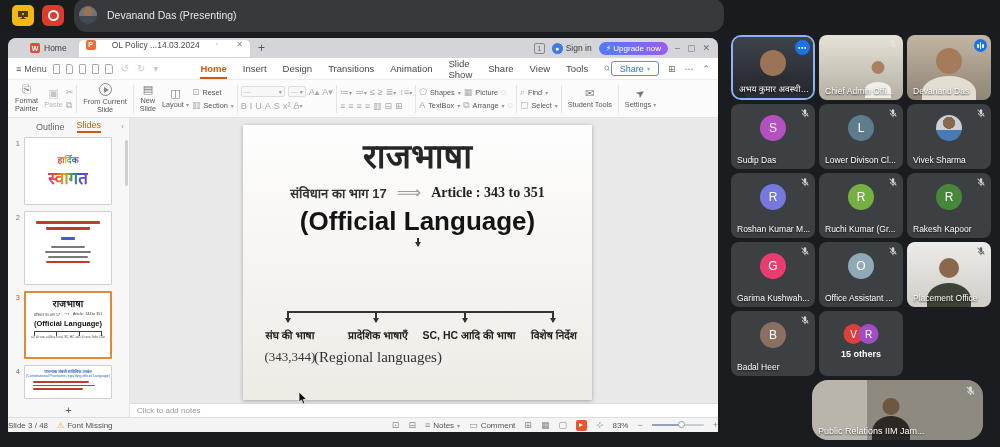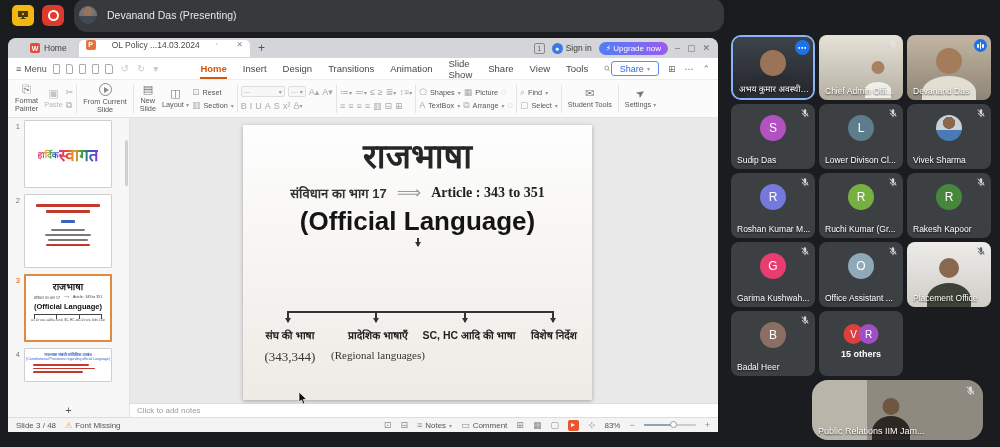--- a/index.html
+++ b/index.html
@@ -81,26 +81,26 @@
   .s-part{font-size:13px;font-weight:700;color:#333}
   .s-arrow{font-size:17px;color:#9a9a9a;line-height:10px}
   .s-art{font-size:14px;font-weight:700;color:#222;font-family:"Liberation Serif",serif}
   .s-sub{text-align:center;font-size:26px;font-weight:700;color:#141414;margin-top:4px}
   .s-drop{width:2px;height:8px;background:#333;margin:1px auto 0;position:relative}
   .s-drop::after,.stub::after{content:"";position:absolute;left:50%;transform:translateX(-50%);bottom:-4px;border:3px solid transparent;border-top:5px solid #333}
   .s-tree{position:absolute;left:44px;right:38px;top:186px;border-top:2px solid #333;height:12px}
   .stub{position:absolute;top:0;width:2px;height:9px;background:#333;transform:translateX(-50%)}
   .br{position:absolute;text-align:center;transform:translateX(-50%);white-space:nowrap}
   .br-l1{font-size:10.5px;color:#222;font-weight:600}
-  .br-l2{font-size:11px;color:#333;font-family:"Liberation Serif",serif;margin-top:7px}
+  .br-l2{font-size:15px;color:#333;font-family:"Liberation Serif",serif;margin-top:7px}
   .br-l2.tiny{font-size:13px}
   .cursor{position:absolute;left:168px;top:274px}
   
   .notesbar{height:14px;background:#fff;border-top:1px solid #e0e0e0;display:flex;align-items:center;padding-left:7px;font-size:8px;color:#9a9a9a;flex:none}
-  .statusbar{height:15px;background:#f4f4f5;border-top:1px solid #ddd;display:flex;align-items:center;font-size:8px;color:#555;padding:0 8px;gap:9px;flex:none}
+  .statusbar{height:15px;background:#f4f4f5;border-top:1px solid #ddd;display:flex;align-items:center;font-size:8px;color:#555;padding:0 0;gap:9px;flex:none}
   .warn{color:#e8a33d;font-size:8px}
   .sb-ic{color:#8a8a8a;font-size:9px}
   .sb-play{width:11px;height:11px;border-radius:2px;background:#e8552f;display:flex;align-items:center;justify-content:center}
   .sb-play::after{content:"";border:2.5px solid transparent;border-left:4px solid #fff;margin-left:2px}
   .slider{width:52px;height:2px;background:#c9cdd4;border-radius:1px;position:relative}
   .slider .fill{position:absolute;left:0;top:0;height:2px;width:28px;background:#8fa3c0}
   .knob{position:absolute;left:26px;top:-3px;width:7px;height:7px;border-radius:50%;background:#fff;border:1px solid #999}
   
   .pgrid{position:absolute;left:731px;top:35px;width:260px;display:flex;flex-wrap:wrap;gap:4px}
   .tile{width:84px;height:65px;border-radius:8px;background:#3c4043;position:relative;overflow:hidden;flex:none}
@@ -340,24 +340,29 @@
     <div class="vsep"></div>
     <div class="rb-col">
       <span class="rb-big" style="transform:rotate(-35deg)">➤</span>
       <span class="rb-lbl"><span>Settings</span> <span class="dd">▾</span></span>
     </div>
   </div>
 
   <div class="main">
 
     <div class="panel">
+      <div class="panel-head">
+        <span class="ptab">Outline</span>
+        <span class="ptab active">Slides</span>
+        <span class="pcollapse">‹</span>
+      </div>
       <div class="thumbs">
         <div class="trow">
           <span class="tnum">1</span>
-          <div class="thumb" style="height:68px;display:flex;flex-direction:row;align-items:center;justify-content:center">
+          <div class="thumb" style="height:68px;display:flex;flex-direction:column;align-items:center;justify-content:center">
             <span class="rainbow" style="font-size:9px">हार्दिक</span>
             <span class="rainbow" style="font-size:17px">स्वागत</span>
           </div>
         </div>
         <div class="trow">
           <span class="tnum">2</span>
           <div class="thumb" style="height:74px;padding-top:9px;display:flex;flex-direction:column;align-items:center;gap:3px">
             <span class="bar" style="width:64px;height:3px;background:#c23a2e"></span>
             <span class="bar" style="width:44px;height:3px;background:#c23a2e"></span>
             <span class="bar" style="width:14px;height:3px;background:#3a62c2;margin-top:4px"></span>

